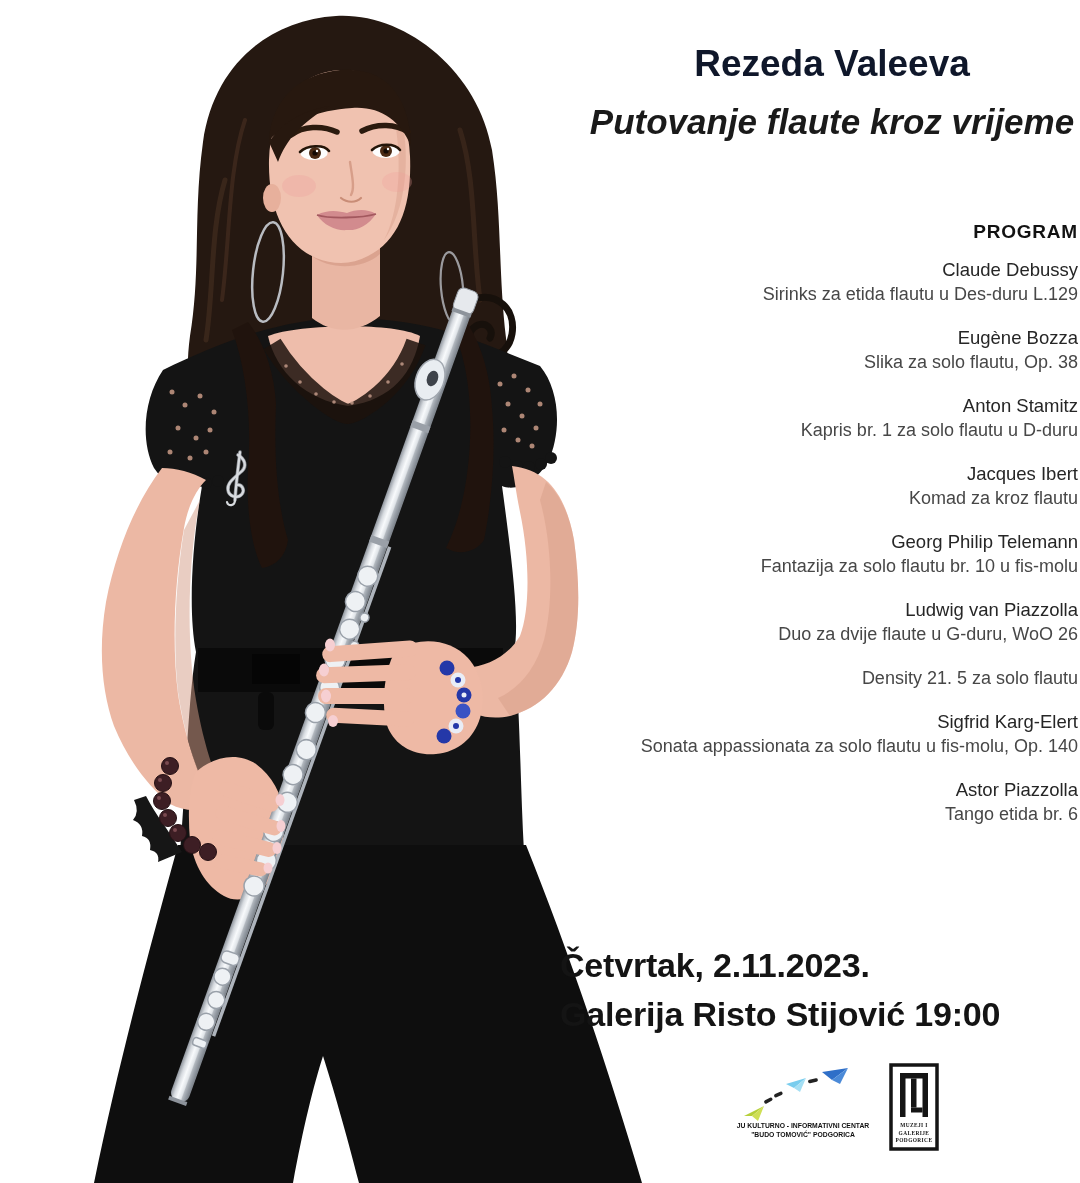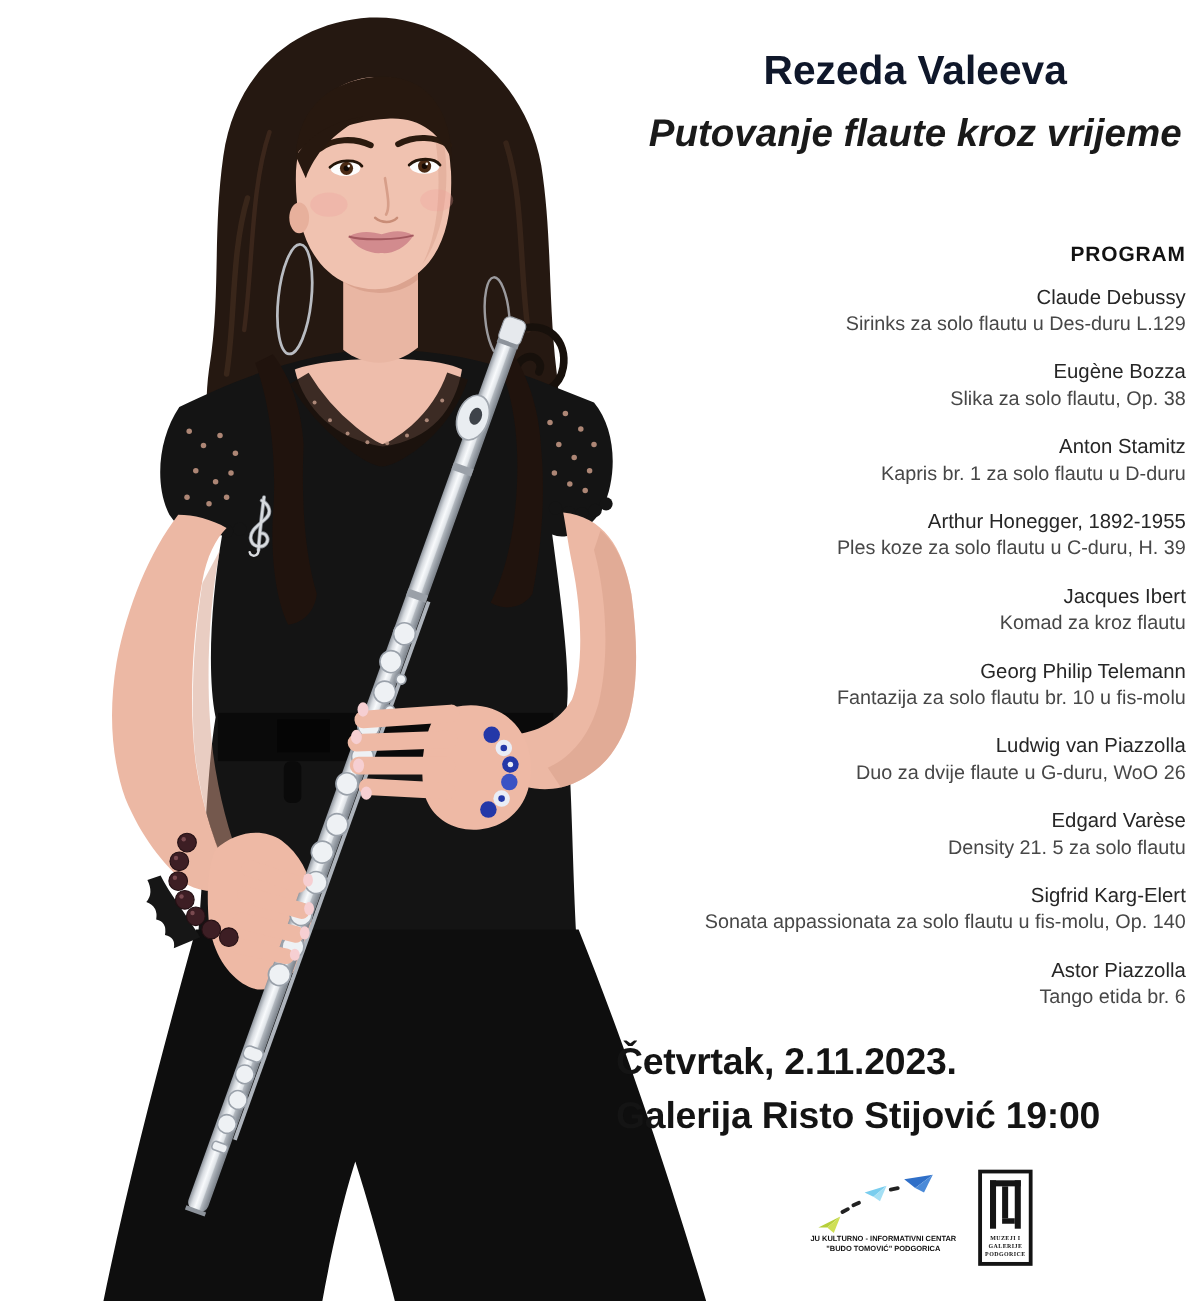--- a/index.html
+++ b/index.html
@@ -301,48 +301,43 @@
   <div class="titles">
     <div class="artist-name">Rezeda Valeeva</div>
     <div class="concert-title">Putovanje flaute kroz vrijeme</div>
   </div>
 
   <div class="program">
     <div class="program-heading">PROGRAM</div>
 
     <div class="entry">
       <div class="composer">Claude Debussy</div>
-      <div class="piece">Sirinks za solo flautu u Des-duru  L.129</div>
+      <div class="piece">Sirinks za etida flautu u Des-duru  L.129</div>
     </div>
     <div class="entry">
       <div class="composer">Eugène Bozza</div>
       <div class="piece">Slika za solo flautu, Op. 38</div>
     </div>
     <div class="entry">
       <div class="composer">Anton Stamitz</div>
       <div class="piece">Kapris br. 1 za solo flautu u D-duru</div>
     </div>
     <div class="entry">
-      <div class="composer">Arthur Honegger, 1892-1955</div>
-      <div class="piece">Ples koze za solo flautu u C-duru, H. 39</div>
-    </div>
-    <div class="entry">
       <div class="composer">Jacques Ibert</div>
       <div class="piece">Komad za kroz flautu</div>
     </div>
     <div class="entry">
       <div class="composer">Georg Philip Telemann</div>
       <div class="piece">Fantazija za solo flautu br. 10 u fis-molu</div>
     </div>
     <div class="entry">
       <div class="composer">Ludwig van Piazzolla</div>
       <div class="piece">Duo za dvije flaute u G-duru, WoO 26</div>
     </div>
     <div class="entry">
-      <div class="composer">Edgard Varèse</div>
       <div class="piece">Density 21. 5 za solo flautu</div>
     </div>
     <div class="entry">
       <div class="composer">Sigfrid Karg-Elert</div>
       <div class="piece">Sonata appassionata za solo flautu u fis-molu, Op. 140</div>
     </div>
     <div class="entry">
       <div class="composer">Astor Piazzolla</div>
       <div class="piece">Tango etida br. 6</div>
     </div>

